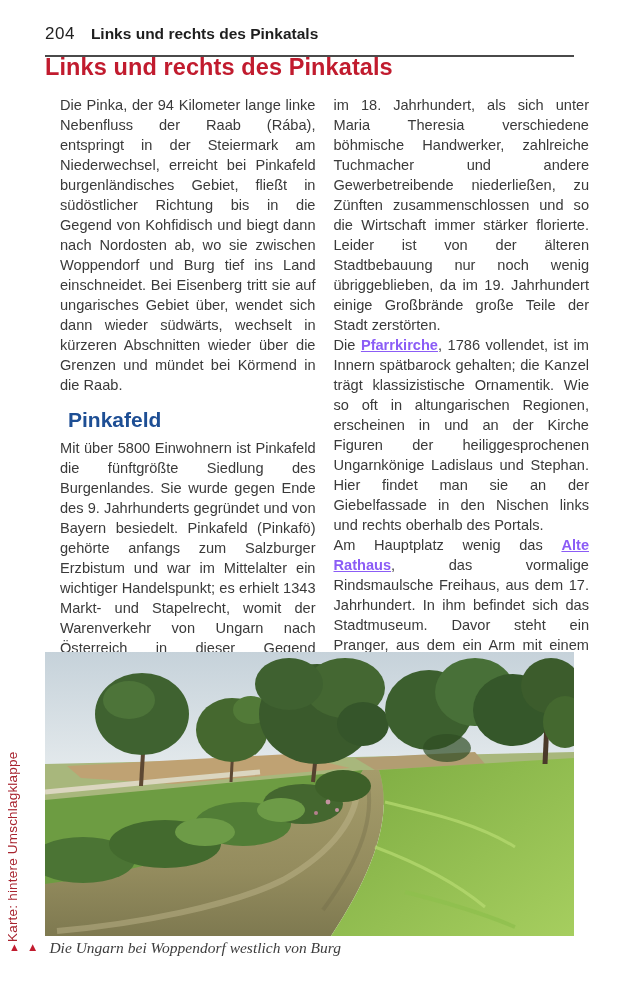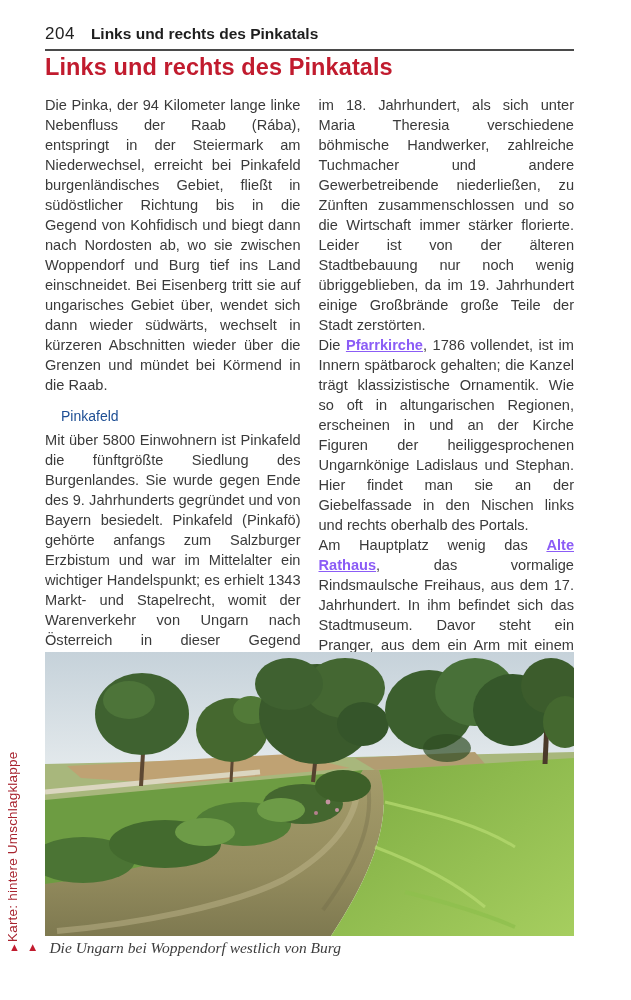--- a/index.html
+++ b/index.html
@@ -15,46 +15,46 @@
     width:631px;height:1000px;
     background:#ffffff;
     font-family:"Liberation Sans",sans-serif;
     overflow:hidden;
   }
   
   .page-header{
     position:absolute;left:45px;top:24px;width:529px;
     display:flex;align-items:baseline;gap:16px;
     border-bottom:2px solid #4a4a4a;
-    padding-bottom:5px;
+    padding-bottom:11px;
   }
   .page-number{font-size:17px;color:#222;letter-spacing:.5px;}
   .running-head{font-size:15.5px;font-weight:bold;color:#1e1e1e;}
   
   .article-title{
     position:absolute;left:45px;top:54px;margin:0;
     font-size:23.5px;font-weight:bold;color:var(--red);
     letter-spacing:.1px;
   }
   
   .columns{
-    position:absolute;left:45px;top:95px;width:529px;height:557px;
+    position:absolute;left:60px;top:95px;width:529px;height:557px;
     display:flex;gap:18px;overflow:hidden;
   }
   .col{width:255.5px;}
   .body-para{
     margin:0;
     font-size:14.6px;line-height:20px;
     color:var(--body);
     text-align:justify;
     hyphens:auto;-webkit-hyphens:auto;
   }
   .subheading{
-    margin:13px 0 6px 16px;
-    font-size:14px;font-weight:normal;color:var(--blue);
+    margin:13px 0 6px 8px;
+    font-size:21px;font-weight:bold;color:var(--blue);
   }
   .body-para b{color:#8b5cf6;text-decoration:underline;}
   
   .photo-frame{
     position:absolute;left:45px;top:652px;width:529px;height:284px;
     overflow:hidden;
   }
   .photo-frame svg{display:block;width:100%;height:100%;}
   
   .caption-row{

